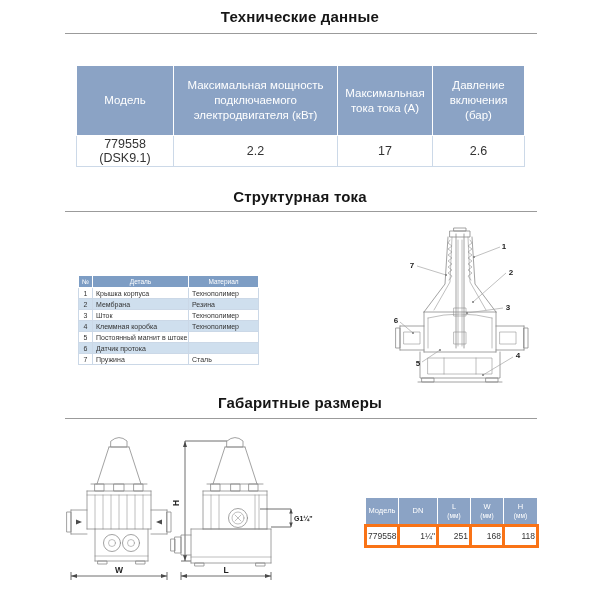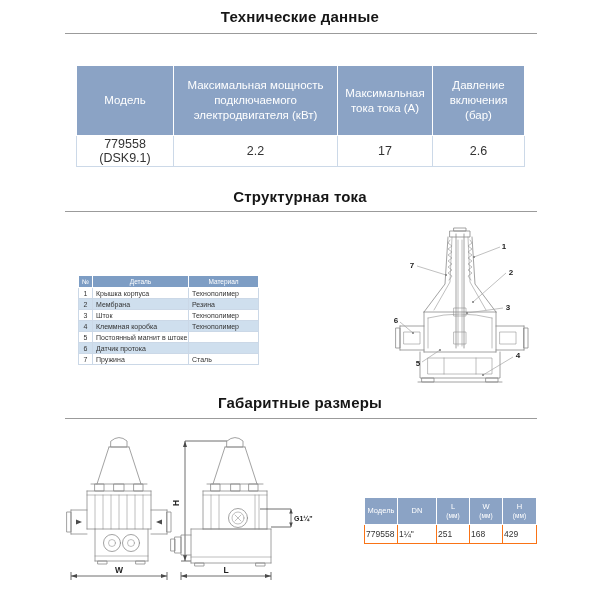--- a/index.html
+++ b/index.html
@@ -43,22 +43,22 @@
   .parts-table tr.alt td{background:#cfdfee;}
   .parts-table td.c-num{text-align:center;padding:0;}
   
   .dim-table{left:364px;top:497px;width:172px;}
   .dim-table th{
     background:#8ba3c5;color:#fff;font-weight:400;font-size:7.5px;height:26px;
     border:1px solid #fff;text-align:center;vertical-align:middle;padding:0 1px;line-height:1.25;
   }
   .dim-table th .unit{font-size:6.5px;}
   .dim-table td{
-    background:#fff;color:#333;font-size:8.5px;border:1px solid #f97316;
-    height:16px;text-align:left;vertical-align:middle;
+    background:#fff;color:#333;font-size:8.5px;border:3px solid #f97316;
+    height:16px;text-align:right;vertical-align:middle;
   }
   
   .svg-abs{position:absolute;}
   #structural-svg{left:388px;top:226px;}
   #dimension-svg{left:45px;top:432px;}
   .outline{fill:none;stroke:#8a8a8a;stroke-width:.8;stroke-linejoin:round;stroke-linecap:round;}
   .thin{stroke-width:.55;}
   .leader{fill:none;stroke:#a5a5a5;stroke-width:.7;}
   .dot{fill:#7a7a7a;stroke:none;}
   .dim{fill:none;stroke:#4a4a4a;stroke-width:.8;}
@@ -298,18 +298,18 @@
           <div class="unit">(мм)</div>
         </th>
       </tr>
     </thead>
     <tbody>
       <tr>
         <td>779558</td>
         <td>1¼"</td>
         <td>251</td>
         <td>168</td>
-        <td>429</td>
+        <td>118</td>
       </tr>
     </tbody>
   </table>
 
 </div>
 
 </body></html>

